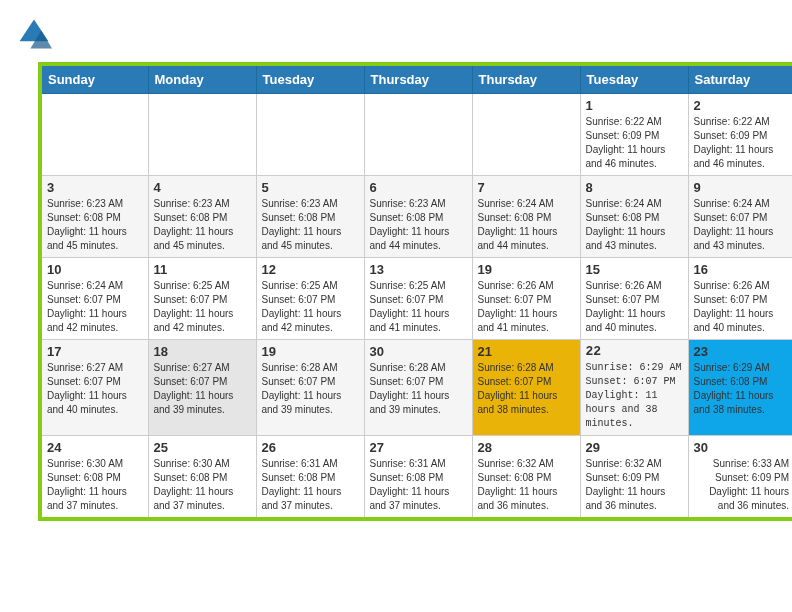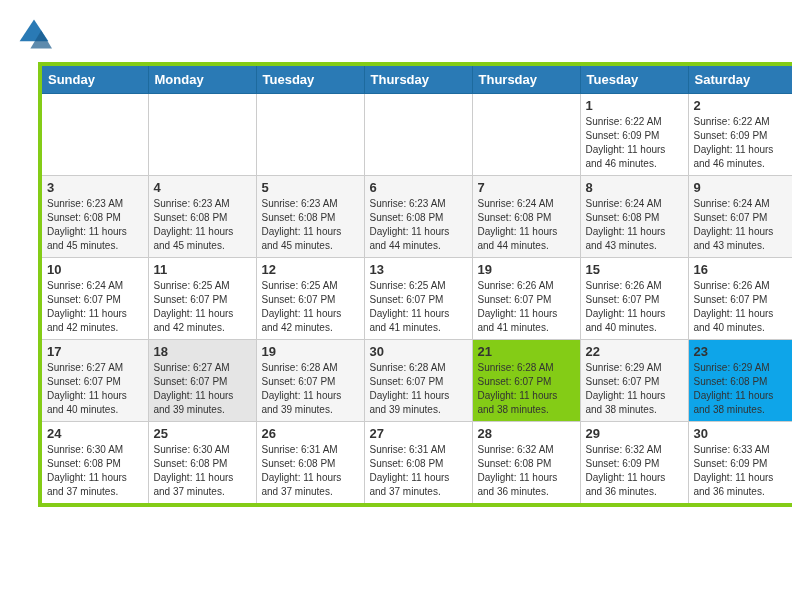--- a/index.html
+++ b/index.html
@@ -253,27 +253,27 @@
           <div class="day-info" style="white-space: pre-line;">Sunrise: 6:28 AM
 Sunset: 6:07 PM
 Daylight: 11 hours and 39 minutes.</div>
         </td>
         <td style="background: rgb(245, 245, 245);">
           <span class="day-number">30</span>
           <div class="day-info" style="white-space: pre-line;">Sunrise: 6:28 AM
 Sunset: 6:07 PM
 Daylight: 11 hours and 39 minutes.</div>
         </td>
-        <td style="background: #84cc16;">
+        <td style="background: #eab308;">
           <span class="day-number">21</span>
           <div class="day-info" style="white-space: pre-line;">Sunrise: 6:28 AM
 Sunset: 6:07 PM
 Daylight: 11 hours and 38 minutes.</div>
         </td>
-        <td style="background: rgb(245, 245, 245);">
+        <td style="background: rgb(245, 245, 245); font-family: Liberation Mono, monospace;">
           <span class="day-number">22</span>
           <div class="day-info" style="white-space: pre-line;">Sunrise: 6:29 AM
 Sunset: 6:07 PM
 Daylight: 11 hours and 38 minutes.</div>
         </td>
         <td style="background: #0ea5e9;">
           <span class="day-number">23</span>
           <div class="day-info" style="white-space: pre-line;">Sunrise: 6:29 AM
 Sunset: 6:08 PM
 Daylight: 11 hours and 38 minutes.</div>
@@ -311,19 +311,19 @@
 Daylight: 11 hours and 36 minutes.</div>
         </td>
         <td>
           <span class="day-number">29</span>
           <div class="day-info" style="white-space: pre-line;">Sunrise: 6:32 AM
 Sunset: 6:09 PM
 Daylight: 11 hours and 36 minutes.</div>
         </td>
         <td>
           <span class="day-number">30</span>
-          <div class="day-info" style="white-space: pre-line;">Sunrise: 6:33 AM
+          <div class="day-info" style="white-space: pre-line; text-align: right;">Sunrise: 6:33 AM
 Sunset: 6:09 PM
 Daylight: 11 hours and 36 minutes.</div>
         </td>
       </tr>
     </tbody>
 </table>
 
 </body></html>

